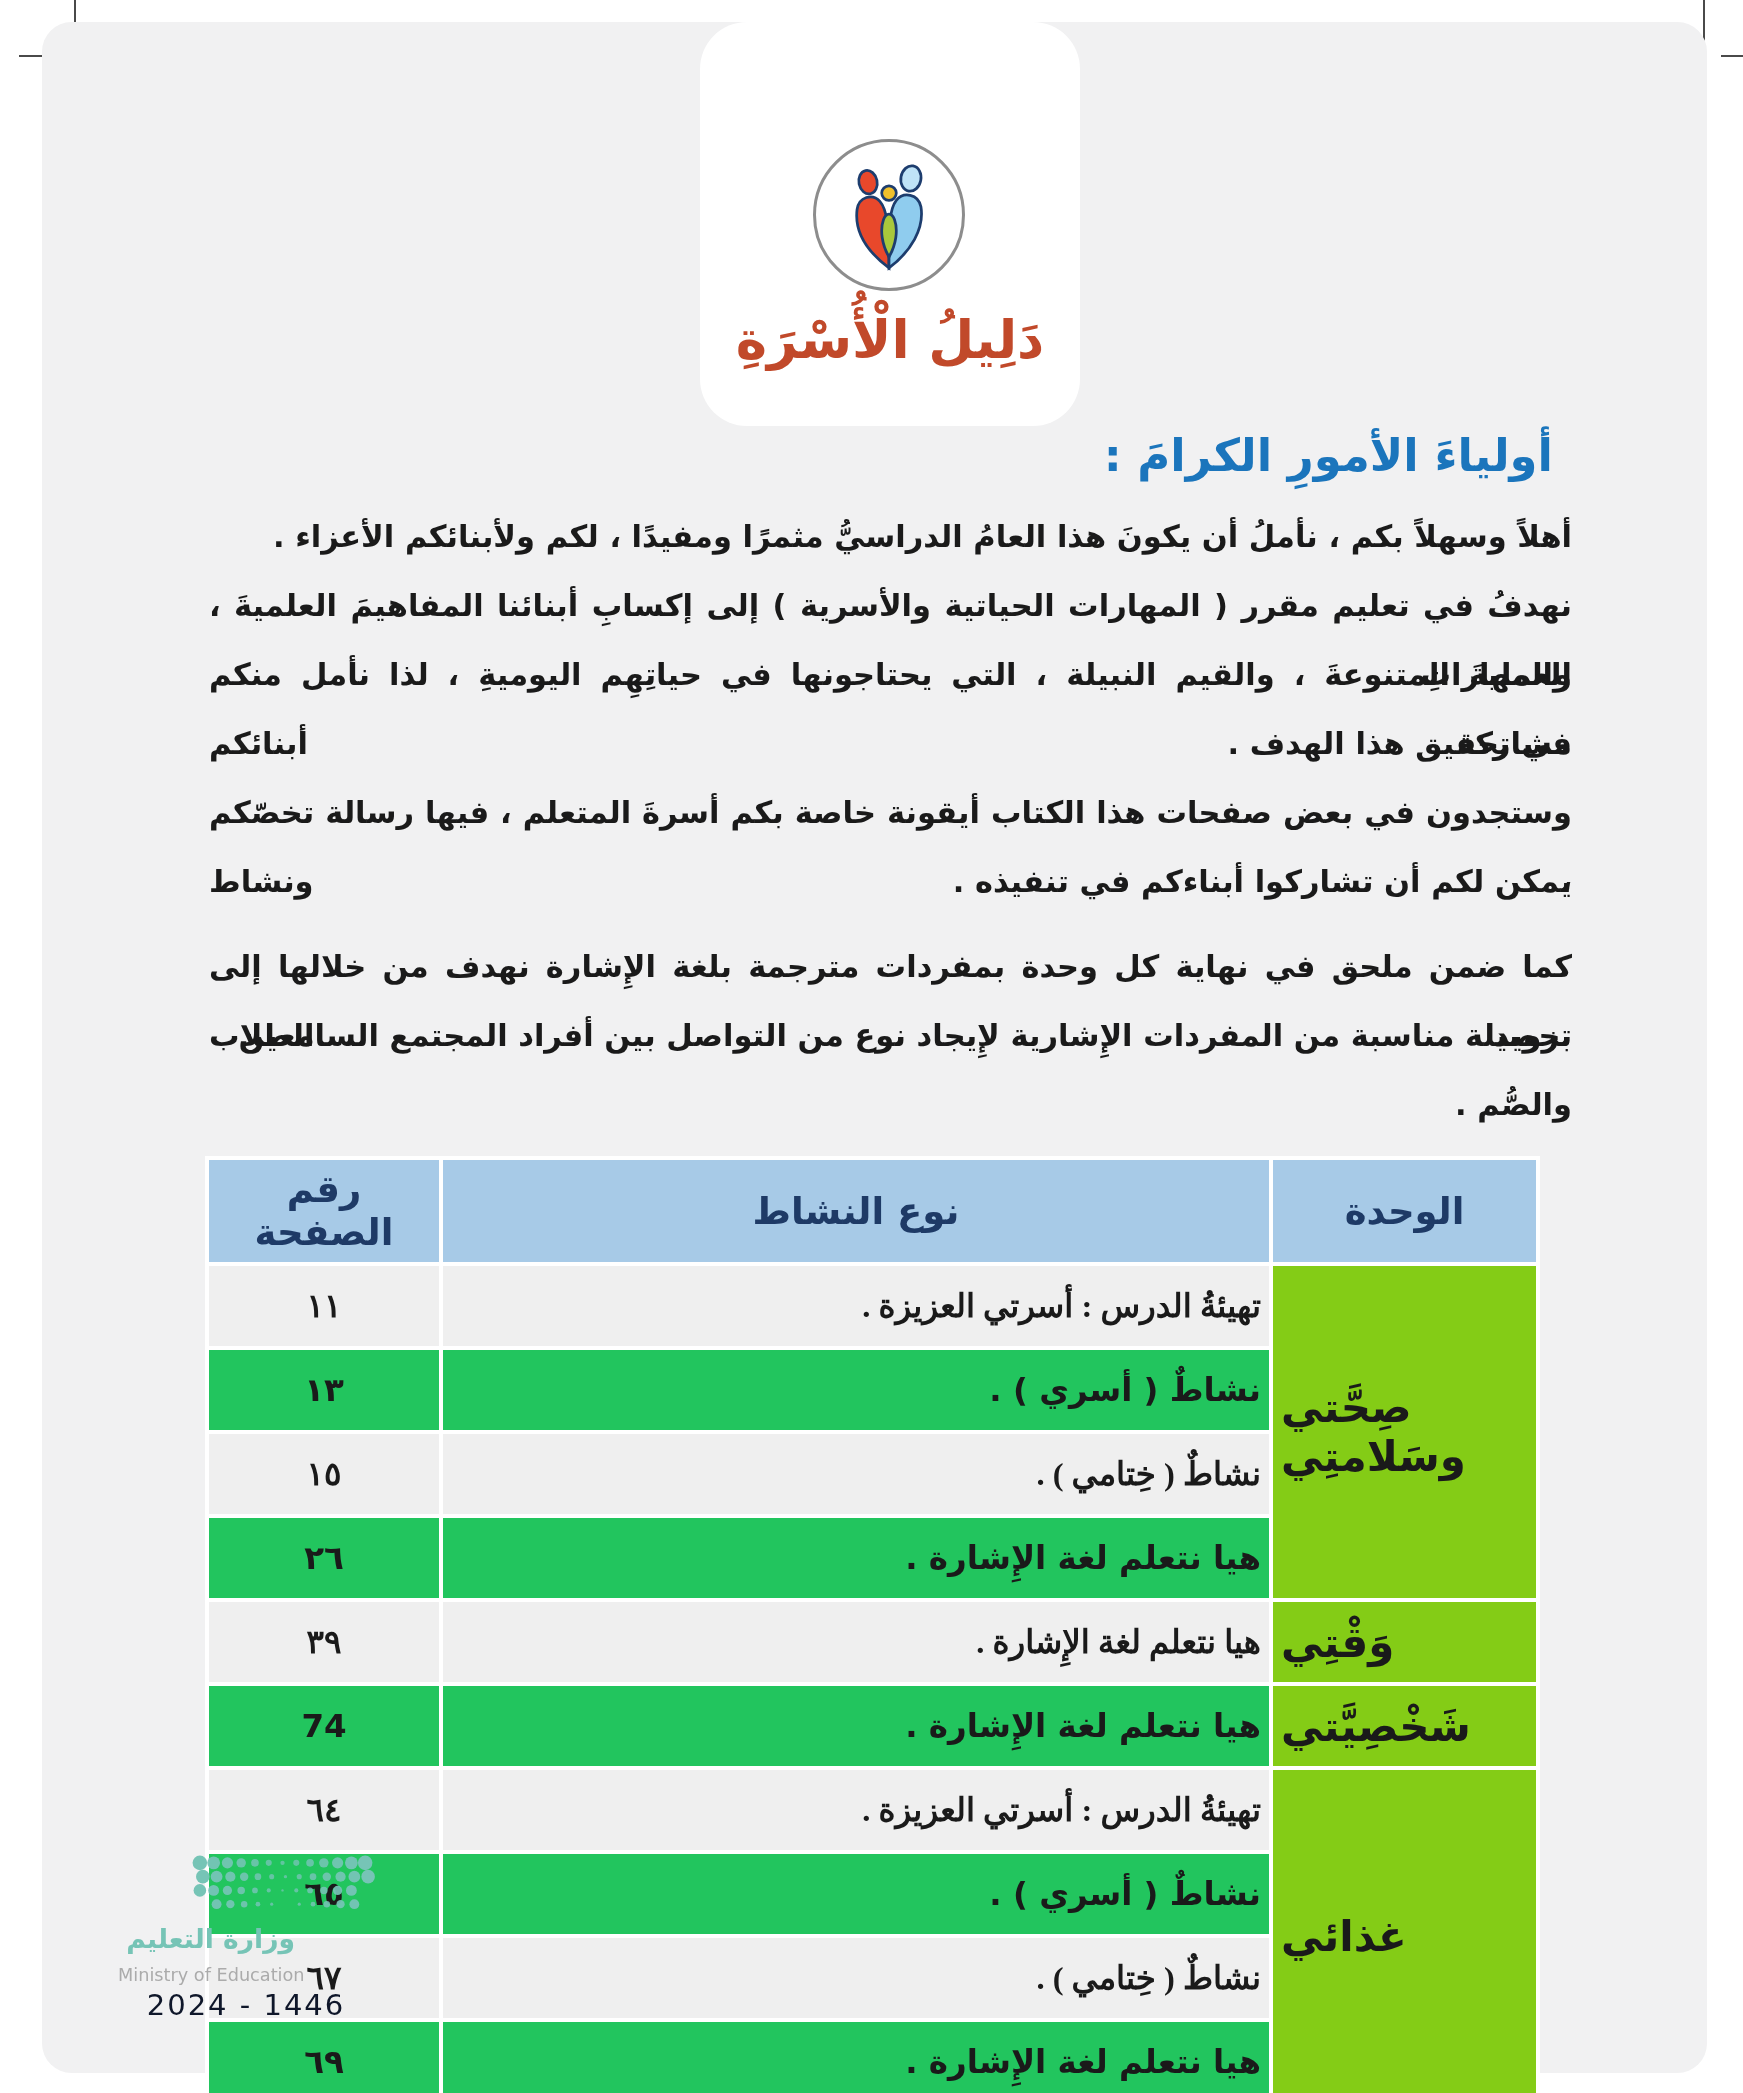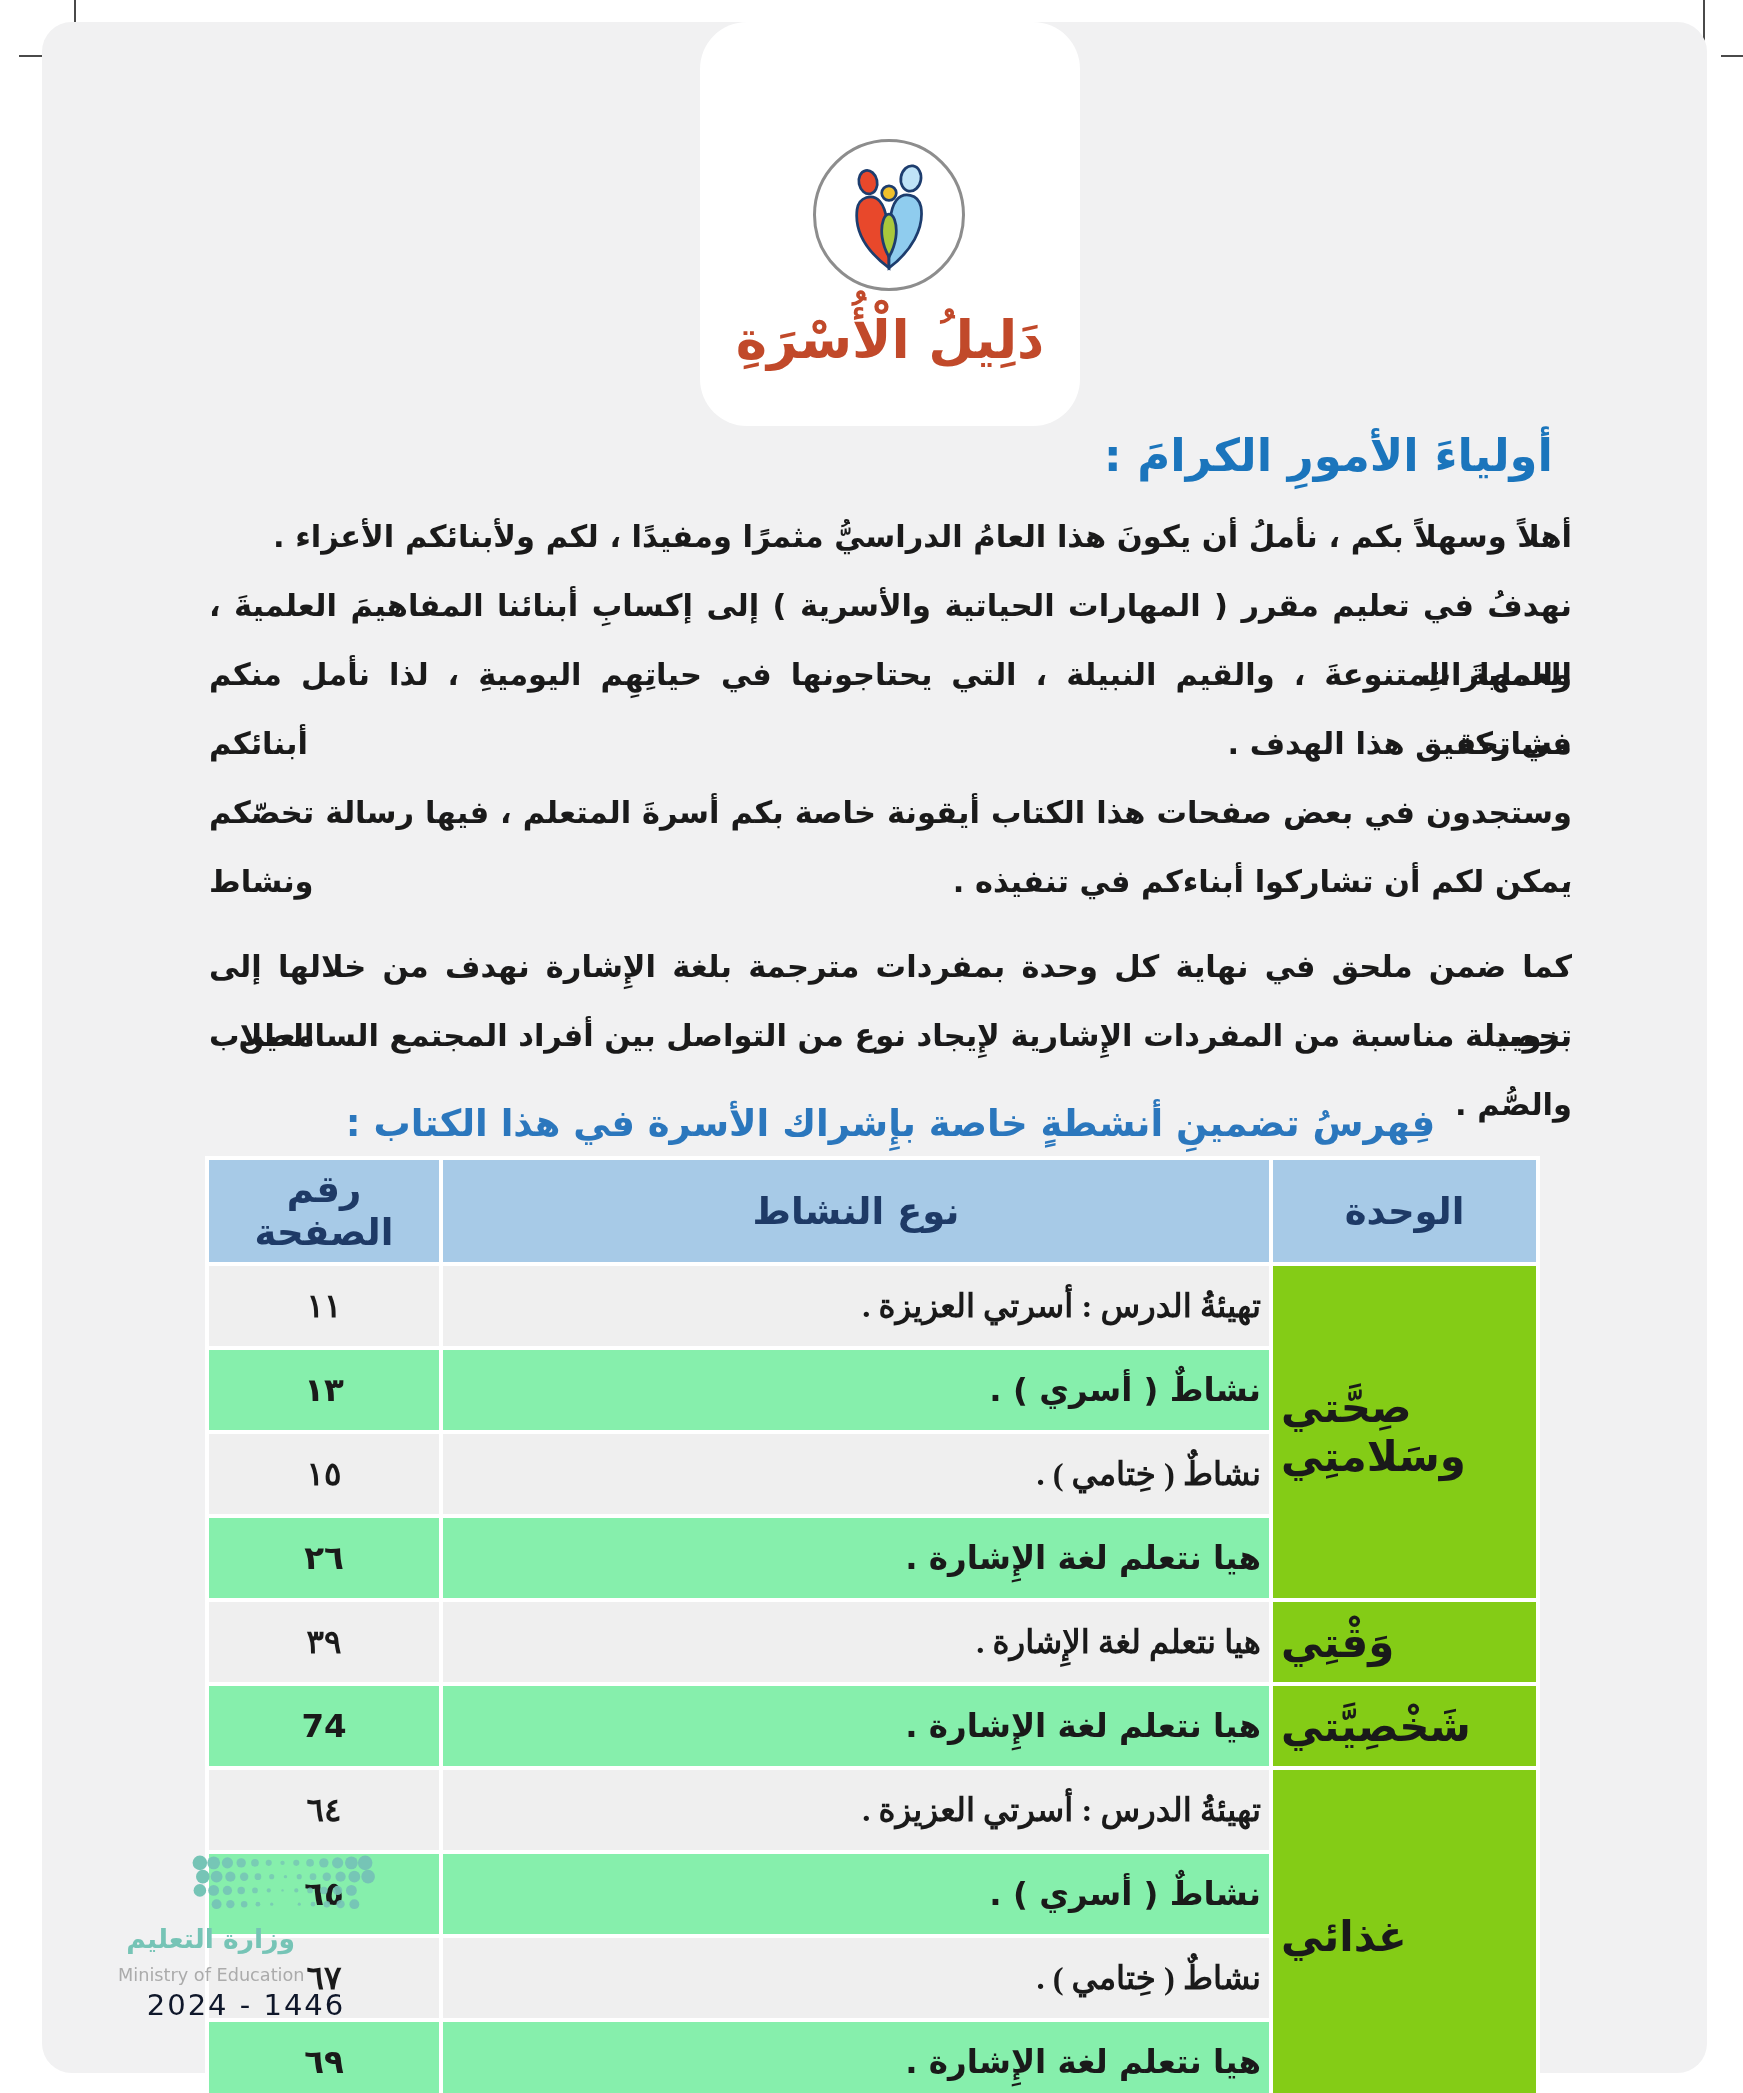--- a/index.html
+++ b/index.html
@@ -31,21 +31,21 @@
   
   #table-wrap{position:absolute;left:186px;top:1156px;}
   table.idx{border-collapse:separate;border-spacing:4.9px;background:#ffffff;direction:rtl;}
   table.idx td,table.idx th{margin:0;padding:8px;vertical-align:middle;}
   th.hd{height:75px;background:#A7CAE7;color:#1E3A66;font-size:37px;font-weight:700;text-align:center;}
   td.cell{height:64px;font-size:32.5px;font-weight:700;color:#1A1A1A;}
   td.unit{background:#84cc16;text-align:left;font-size:42px;}
   td.act{text-align:right;padding-right:21.7px;}
   td.pg{text-align:center;}
   tr.even td.act,tr.even td.pg{background:#EFEFEF;font-family:Liberation Serif, serif;}
-  tr.odd td.act,tr.odd td.pg{background:#86efac;}
+  tr.odd td.act,tr.odd td.pg{background:#22c55e;}
   
   #ministry-dots{position:absolute;left:173px;top:1854px;}
   #ministry-ar{position:absolute;left:99px;top:1923px;width:177px;direction:rtl;text-align:right;
         font-size:26.6px;font-weight:700;color:#76C4B6;letter-spacing:1px;}
   #ministry-en{position:absolute;left:99px;top:1965px;width:256px;direction:ltr;text-align:left;
         font-size:17.7px;color:#ABABAB;}
   #ministry-year{position:absolute;left:99px;top:1988px;width:256px;direction:ltr;text-align:center;
         font-size:29px;color:#0f172a;letter-spacing:2px;}
 </style>
 </head>
@@ -83,21 +83,20 @@
     <div class="iline just">العمليةَ المتنوعةَ ، والقيم النبيلة ، التي يحتاجونها في حياتِهِم اليوميةِ ، لذا نأمل منكم مشاركة أبنائكم</div>
     <div class="iline">في تحقيق هذا الهدف .</div>
     <div class="iline just">وستجدون في بعض صفحات هذا الكتاب أيقونة خاصة بكم أسرةَ المتعلم ، فيها رسالة تخصّكم ، ونشاط</div>
     <div class="iline">يمكن لكم أن تشاركوا أبناءكم في تنفيذه .</div>
     <div class="iline just gap">كما ضمن ملحق في نهاية كل وحدة بمفردات مترجمة بلغة الإِشارة نهدف من خلالها إلى تزويد الطلاب</div>
     <div class="iline">بحصيلة مناسبة من المفردات الإِشارية لإِيجاد نوع من التواصل بين أفراد المجتمع السامعين والصُّم .</div>
   </div>
 
   <div id="parents-heading">أولياءَ الأمورِ الكرامَ :</div>
 
-  <div id="index-caption">فِهرسُ تضمينِ أنشطةٍ خاصة بإِشراك الأسرة في هذا الكتاب :</div>
 
   <div id="table-wrap">
     <table class="idx">
       <colgroup>
         <col style="width:263px">
           <col style="width:826px">
           <col style="width:230px">
       </colgroup>
       <thead>
         <tr>

